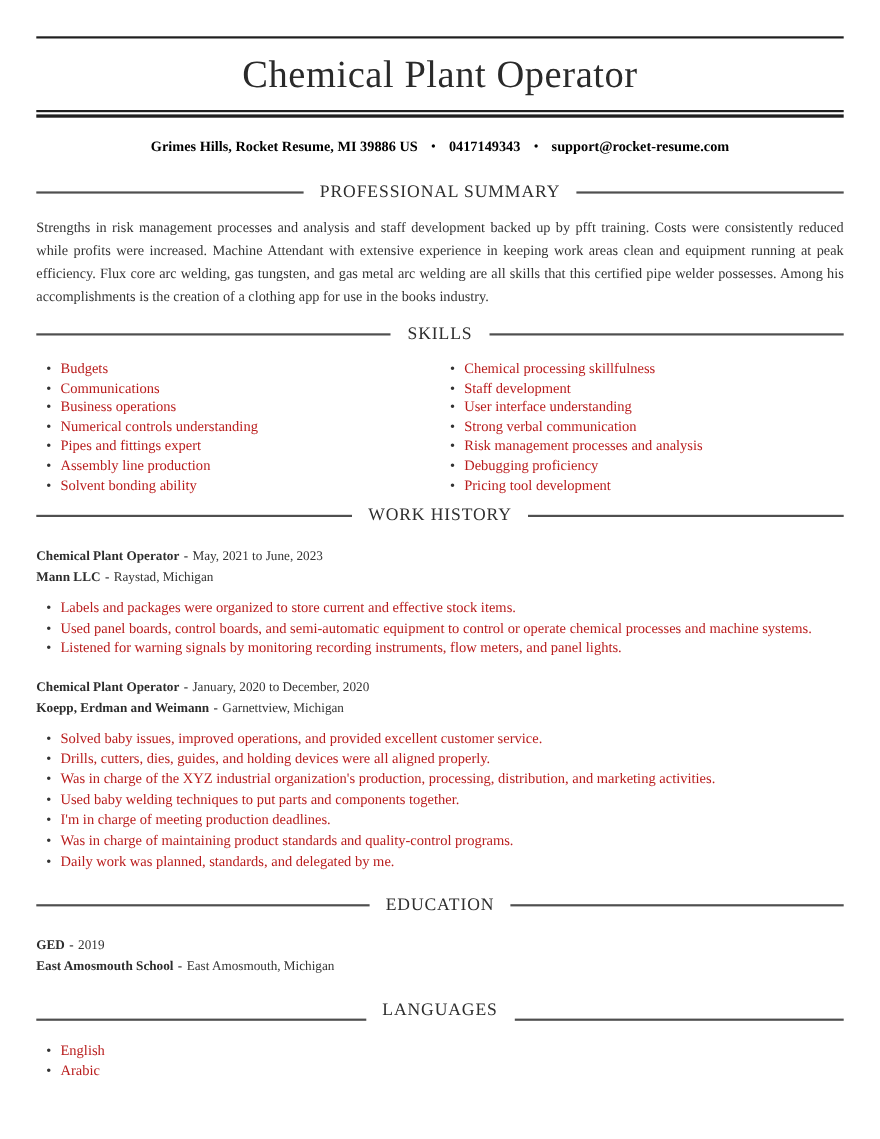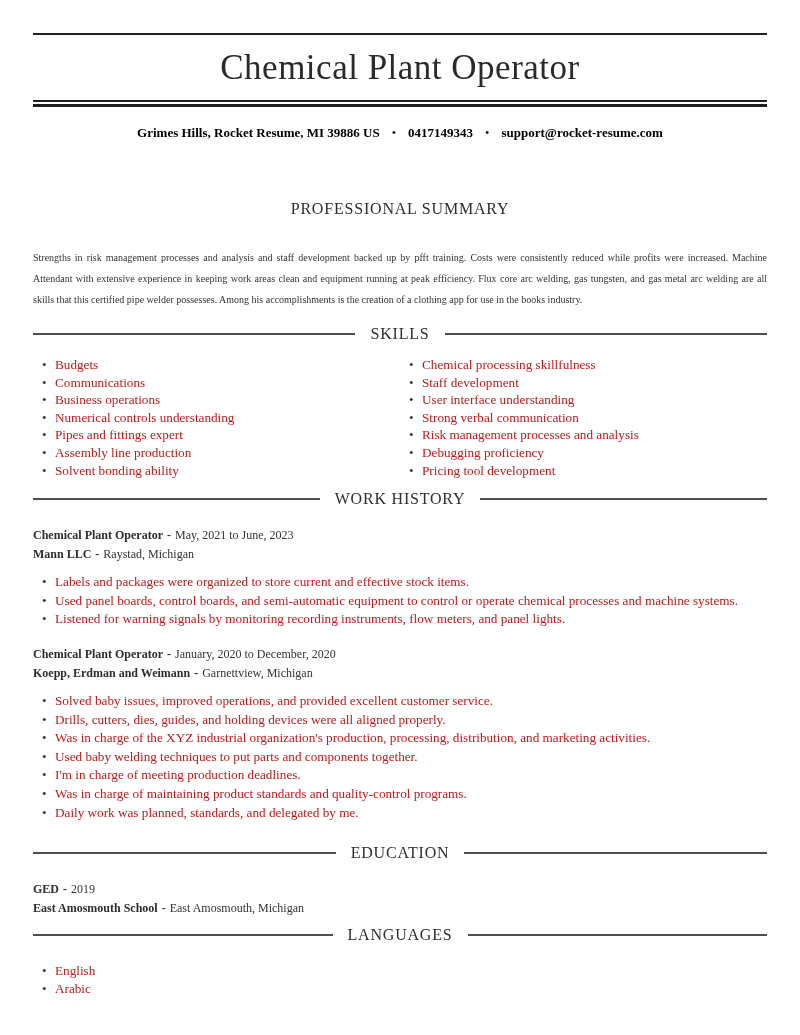--- a/index.html
+++ b/index.html
@@ -28,29 +28,29 @@
   .contact { text-align:center; font-size:13px; margin-top:18px; color:#000000;font-weight:bold; }
   .contact .sep { display:inline-block; margin:0 9px; font-size:11px; position:relative; top:-1px; }
 
   
   .section-header { display:flex; align-items:center; gap:15px; }
   .section-header .line { flex:1 1 auto; border-top:2px solid #4f4f4f; }
   .section-header .label {
     font-size:16px; color:#2e2e2e; letter-spacing:0.8px;
     white-space:nowrap; font-weight:400;
   }
-  .mt-summary { margin-top:42px;flex-direction:column; }
+  .mt-summary { margin-top:25px; }
   .mt-skills  { margin-top:15px; }
   .mt-work    { margin-top:11px; }
   .mt-edu     { margin-top:22px;align-items:center; }
-  .mt-lang    { margin-top:8px; }
+  .mt-lang    { margin-top:22px;align-items:flex-end; }
 
   
   .summary-text {
-    margin-top:12px; font-size:10px; line-height:21px;
+    margin-top:12px; font-size:13px; line-height:21px;
     text-align:justify; color:#333;
   }
 
   
   ul.bullets { list-style:none; padding-left:22px; }
   ul.bullets li { position:relative; font-size:13.2px; color:#b91c1c; }
   ul.bullets li::before {
     content:"\2022"; position:absolute; left:-13px; top:0;
     font-size:13px; color:#333;
   }

